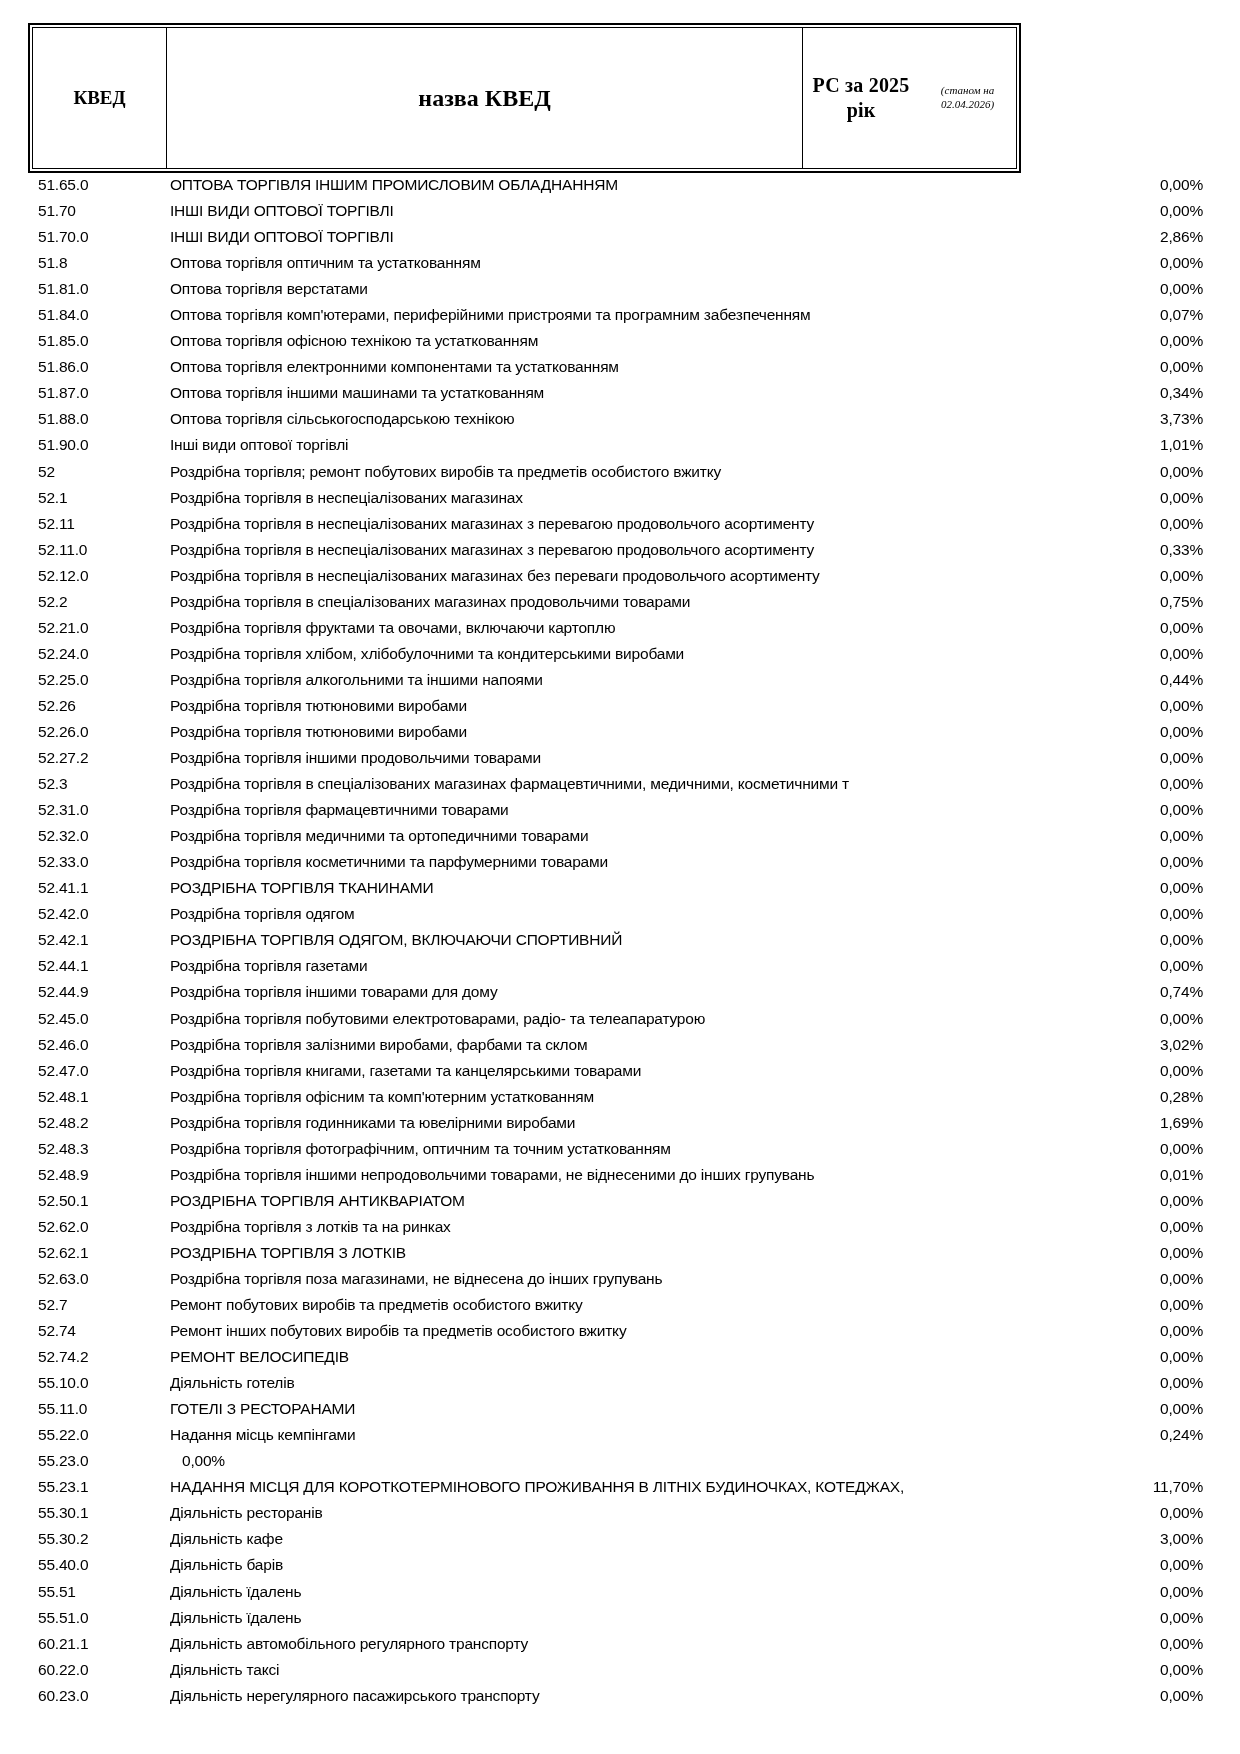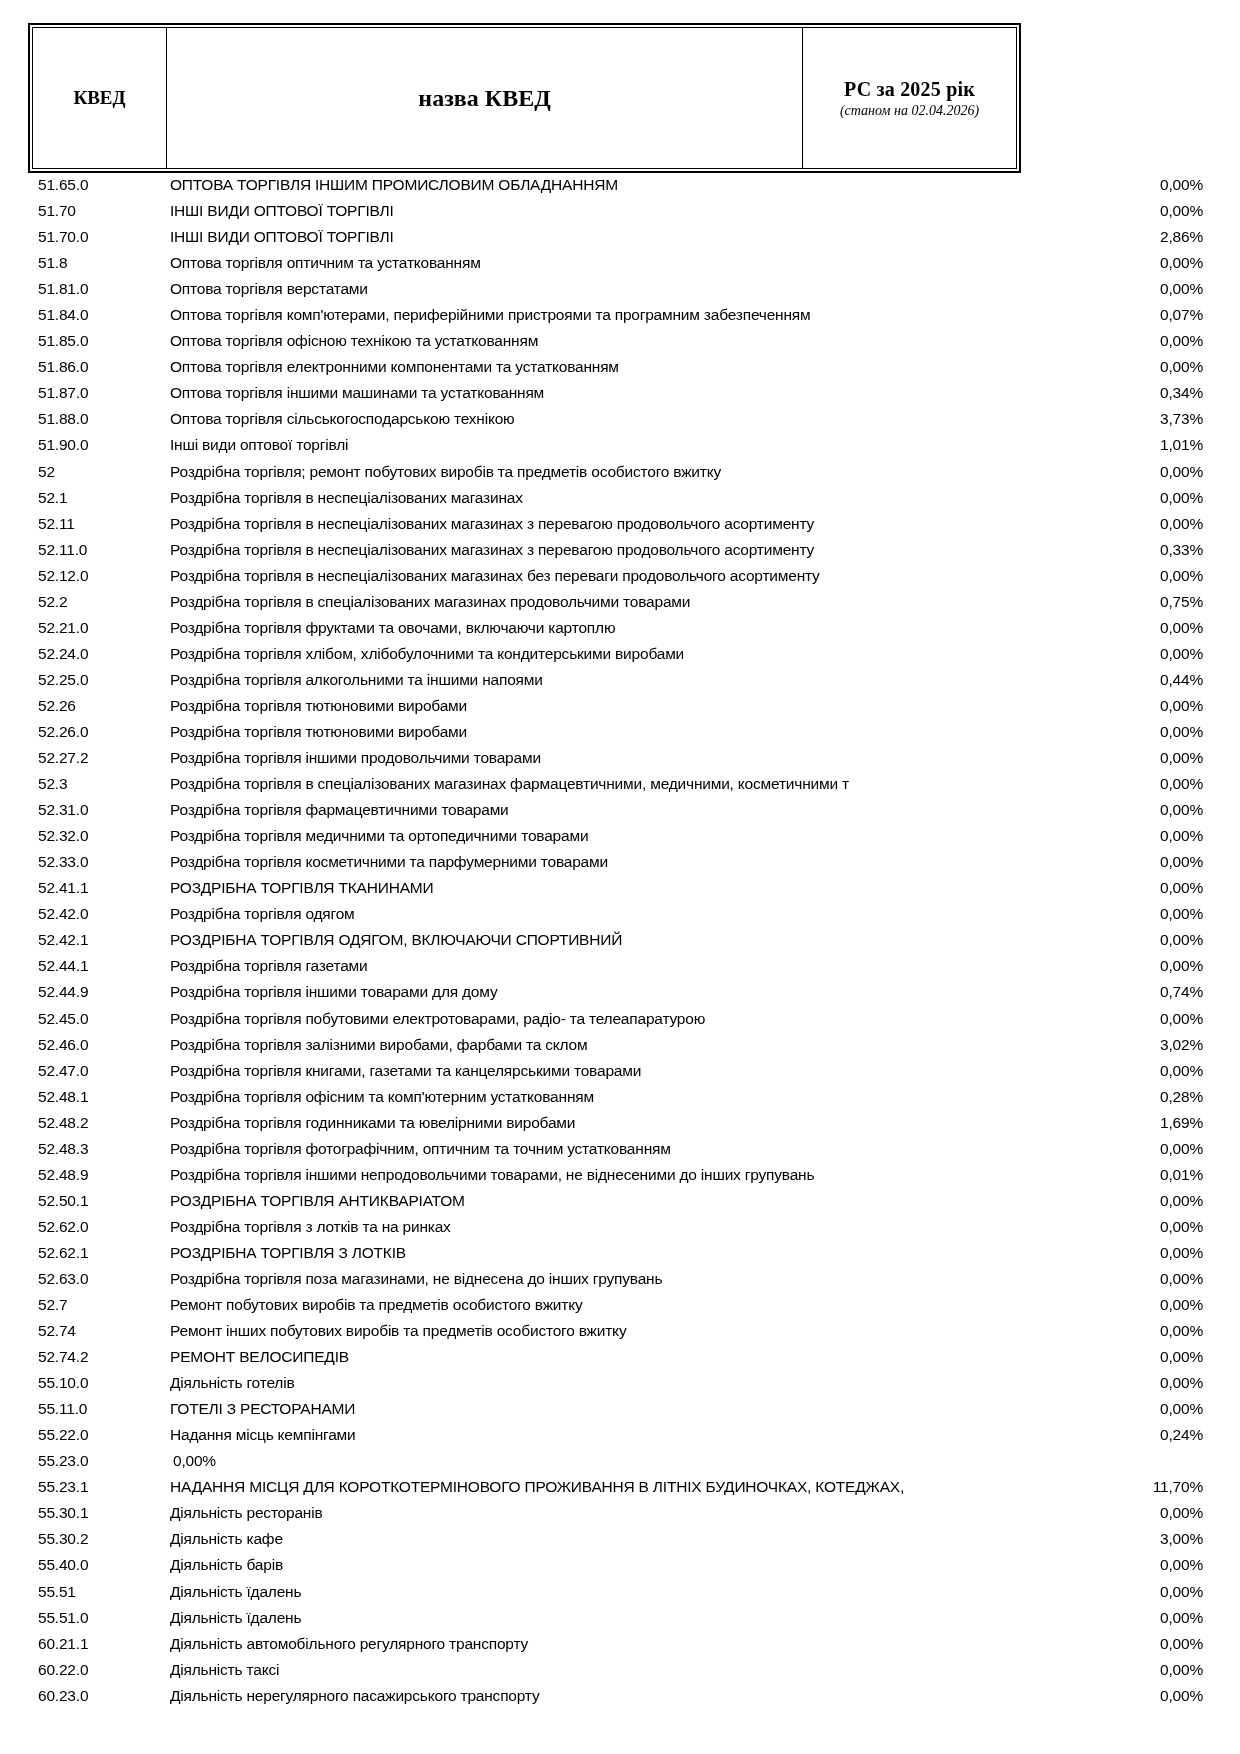--- a/index.html
+++ b/index.html
@@ -47,32 +47,32 @@
     font-size: 19px;
   }
   .hcell-name {
     flex: 1;
     border-right: 1px solid #000;
     font-weight: bold;
     font-size: 24px;
   }
   .hcell-rs {
     width: 213px;
-    flex-direction: column;
+    flex-direction: row;
     line-height: 1.25;
     font-family: Liberation Serif, serif;
   }
   .rs-title {
     font-weight: bold;
     font-size: 20px;
     letter-spacing: 0.2px;
   }
   .rs-subtitle {
     font-style: italic;
-    font-size: 14px;
+    font-size: 11px;
   }
 
   
   .rows {
     position: absolute;
     left: 0;
     top: 172px;
     width: 1240px;
   }
   .row {
@@ -87,21 +87,21 @@
     flex: 0 0 132px;
     margin-left: 38px;
   }
   .name {
     flex: 1 1 auto;
     overflow: hidden;
   }
   .value {
     flex: 0 0 auto;
     margin-right: 37px;
-    margin-left: 3px;
+    margin-left: 12px;
     text-align: right;
   }
 </style>
 </head>
 <body>
 
 <div class="hdr-outer">
   <div class="hdr-inner">
     <div class="hcell hcell-kved">КВЕД</div>
     <div class="hcell hcell-name">назва КВЕД</div>

